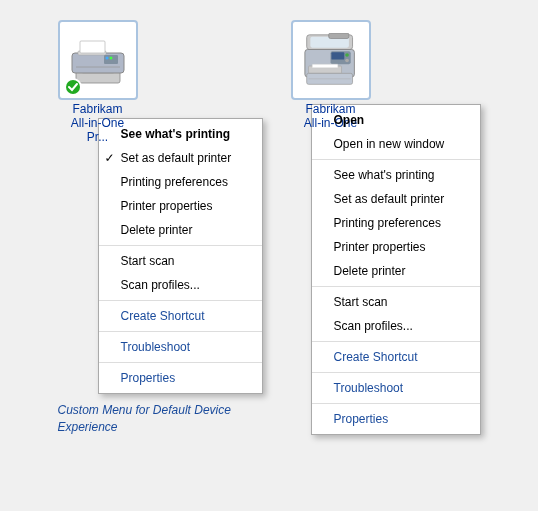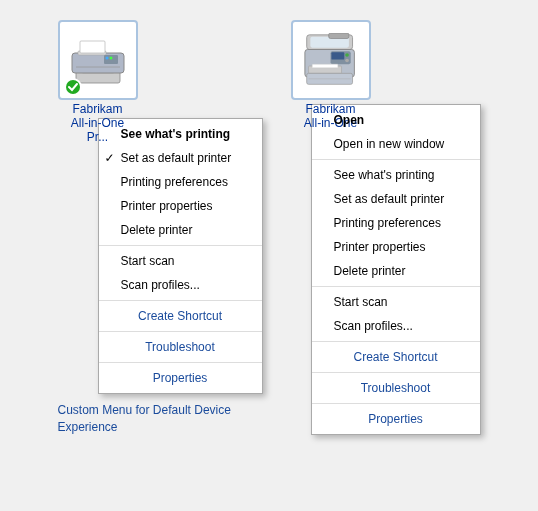--- a/index.html
+++ b/index.html
@@ -85,38 +85,38 @@
       color: #000;
       font-size: 12px;
       line-height: 1.5;
       white-space: nowrap;
     }
     .context-menu-item.bold {
       font-weight: bold;
     }
     .context-menu-item.blue {
       color: #1a4b9c;
-      text-align: center;
     }
     .context-menu-item.checked::before {
       content: '✓';
       position: absolute;
       left: 6px;
       top: 3px;
       font-size: 12px;
     }
     .context-menu-separator {
       height: 1px;
       background: #ddd;
       margin: 3px 0;
     }
     .caption-label {
       margin-top: 8px;
       color: #1a4b9c;
       font-size: 12px;
+      font-style: italic;
       max-width: 200px;
       line-height: 1.4;
     }
     
     .context-menu-right {
       background: white;
       border: 1px solid #aaa;
       box-shadow: 3px 3px 6px rgba(0,0,0,0.25);
       min-width: 170px;
       padding: 3px 0;

